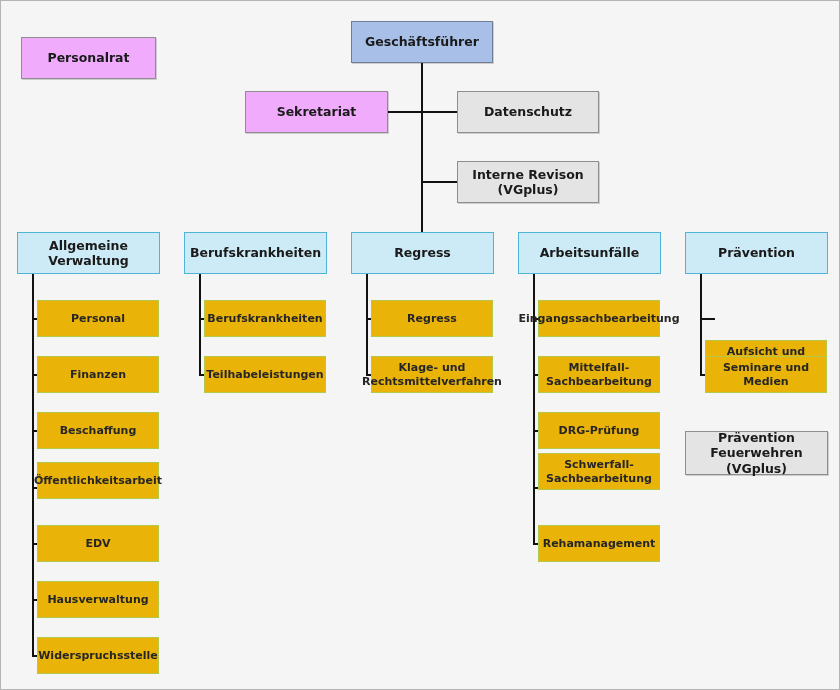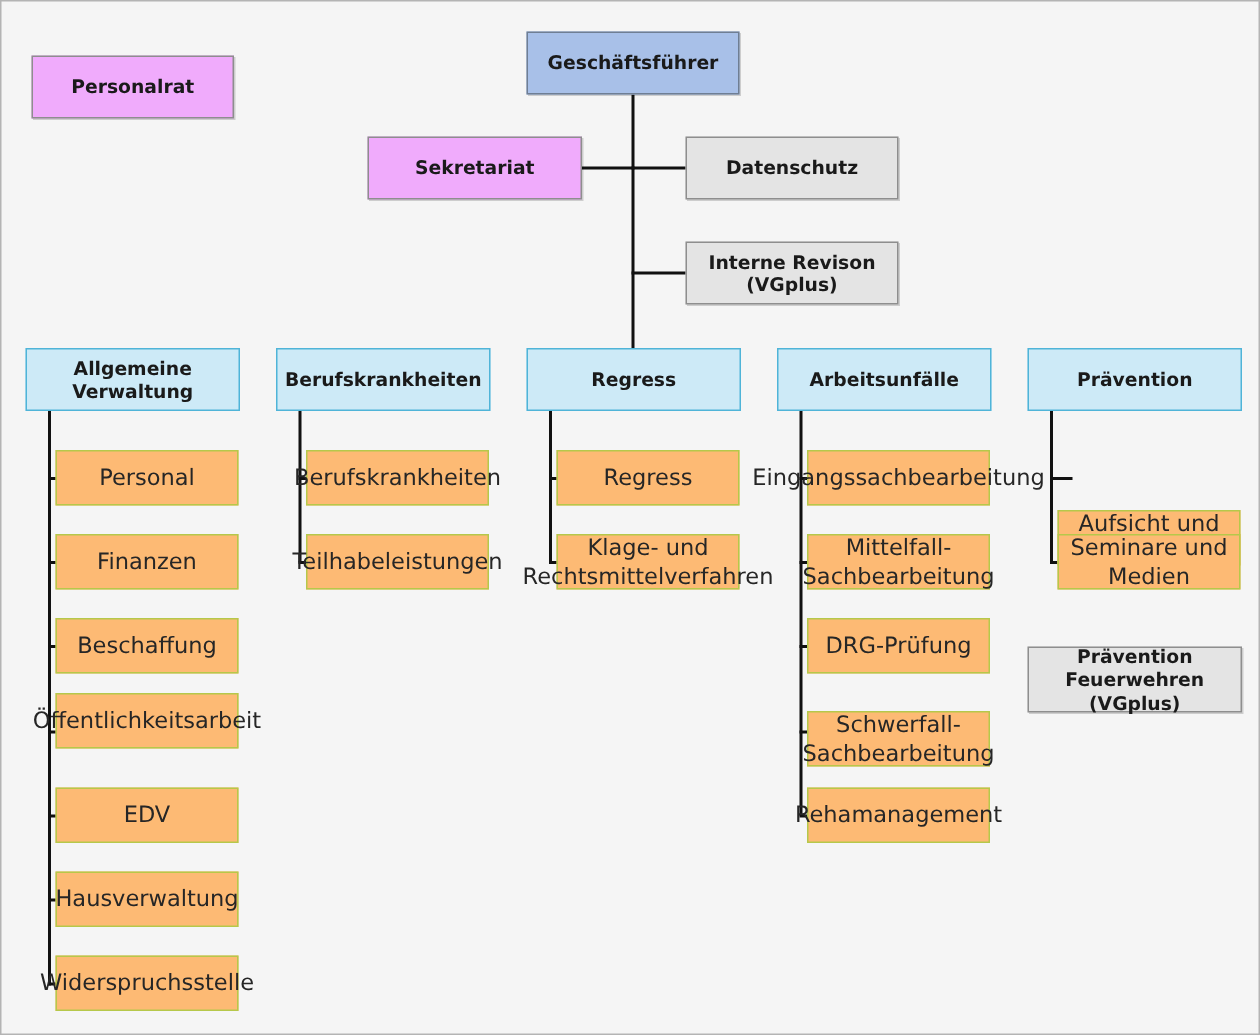--- a/index.html
+++ b/index.html
@@ -50,24 +50,24 @@
     font-size: 12.5px;
     box-shadow: 1px 1px 0 rgba(0,0,0,0.16);
   }
   .n-dept {
     background: #cdeaf7;
     border: 1px solid #4fb4d8;
     font-weight: bold;
     font-size: 12.5px;
   }
   .n-unit {
-    background: #fdba74;
+    background: #eab308;
     border: 1px solid #b6c84a;
-    font-weight: normal;
-    font-size: 15px;
+    font-weight: bold;
+    font-size: 11px;
     color: #262626;
   }
   
   .line {
     position: absolute;
     background: #111111;
     z-index: 1;
   }
   .line.v { width: 2px; }
   .line.h { height: 2px; }
@@ -147,21 +147,21 @@
   <div class="node n-unit" style="left:370px; top:355px; width:122px; height:37px;">
     <div>
       <div>Klage- und</div>
       <div>Rechtsmittelverfahren</div>
     </div>
   </div>
 
   <div class="node n-unit" style="left:537px; top:299px; width:122px; height:37px;">Eingangssachbearbeitung</div>
   <div class="node n-unit" style="left:537px; top:355px; width:122px; height:37px;">Mittelfall-Sachbearbeitung</div>
   <div class="node n-unit" style="left:537px; top:411px; width:122px; height:37px;">DRG-Prüfung</div>
-  <div class="node n-unit" style="left:537px; top:473px; width:122px; height:37px;">Schwerfall-Sachbearbeitung</div>
+  <div class="node n-unit" style="left:537px; top:452px; width:122px; height:37px;">Schwerfall-Sachbearbeitung</div>
   <div class="node n-unit" style="left:537px; top:524px; width:122px; height:37px;">Rehamanagement</div>
 
   <div class="node n-unit" style="left:704px; top:299px; width:122px; height:37px;margin-top:40px;">Aufsicht und Beratung</div>
   <div class="node n-unit" style="left:704px; top:355px; width:122px; height:37px;">Seminare und Medien</div>
 
   <div class="node n-staff-light" style="left:684px; top:430px; width:143px; height:44px;">
     <div>
       <div>Prävention</div>
       <div>Feuerwehren (VGplus)</div>
     </div>

